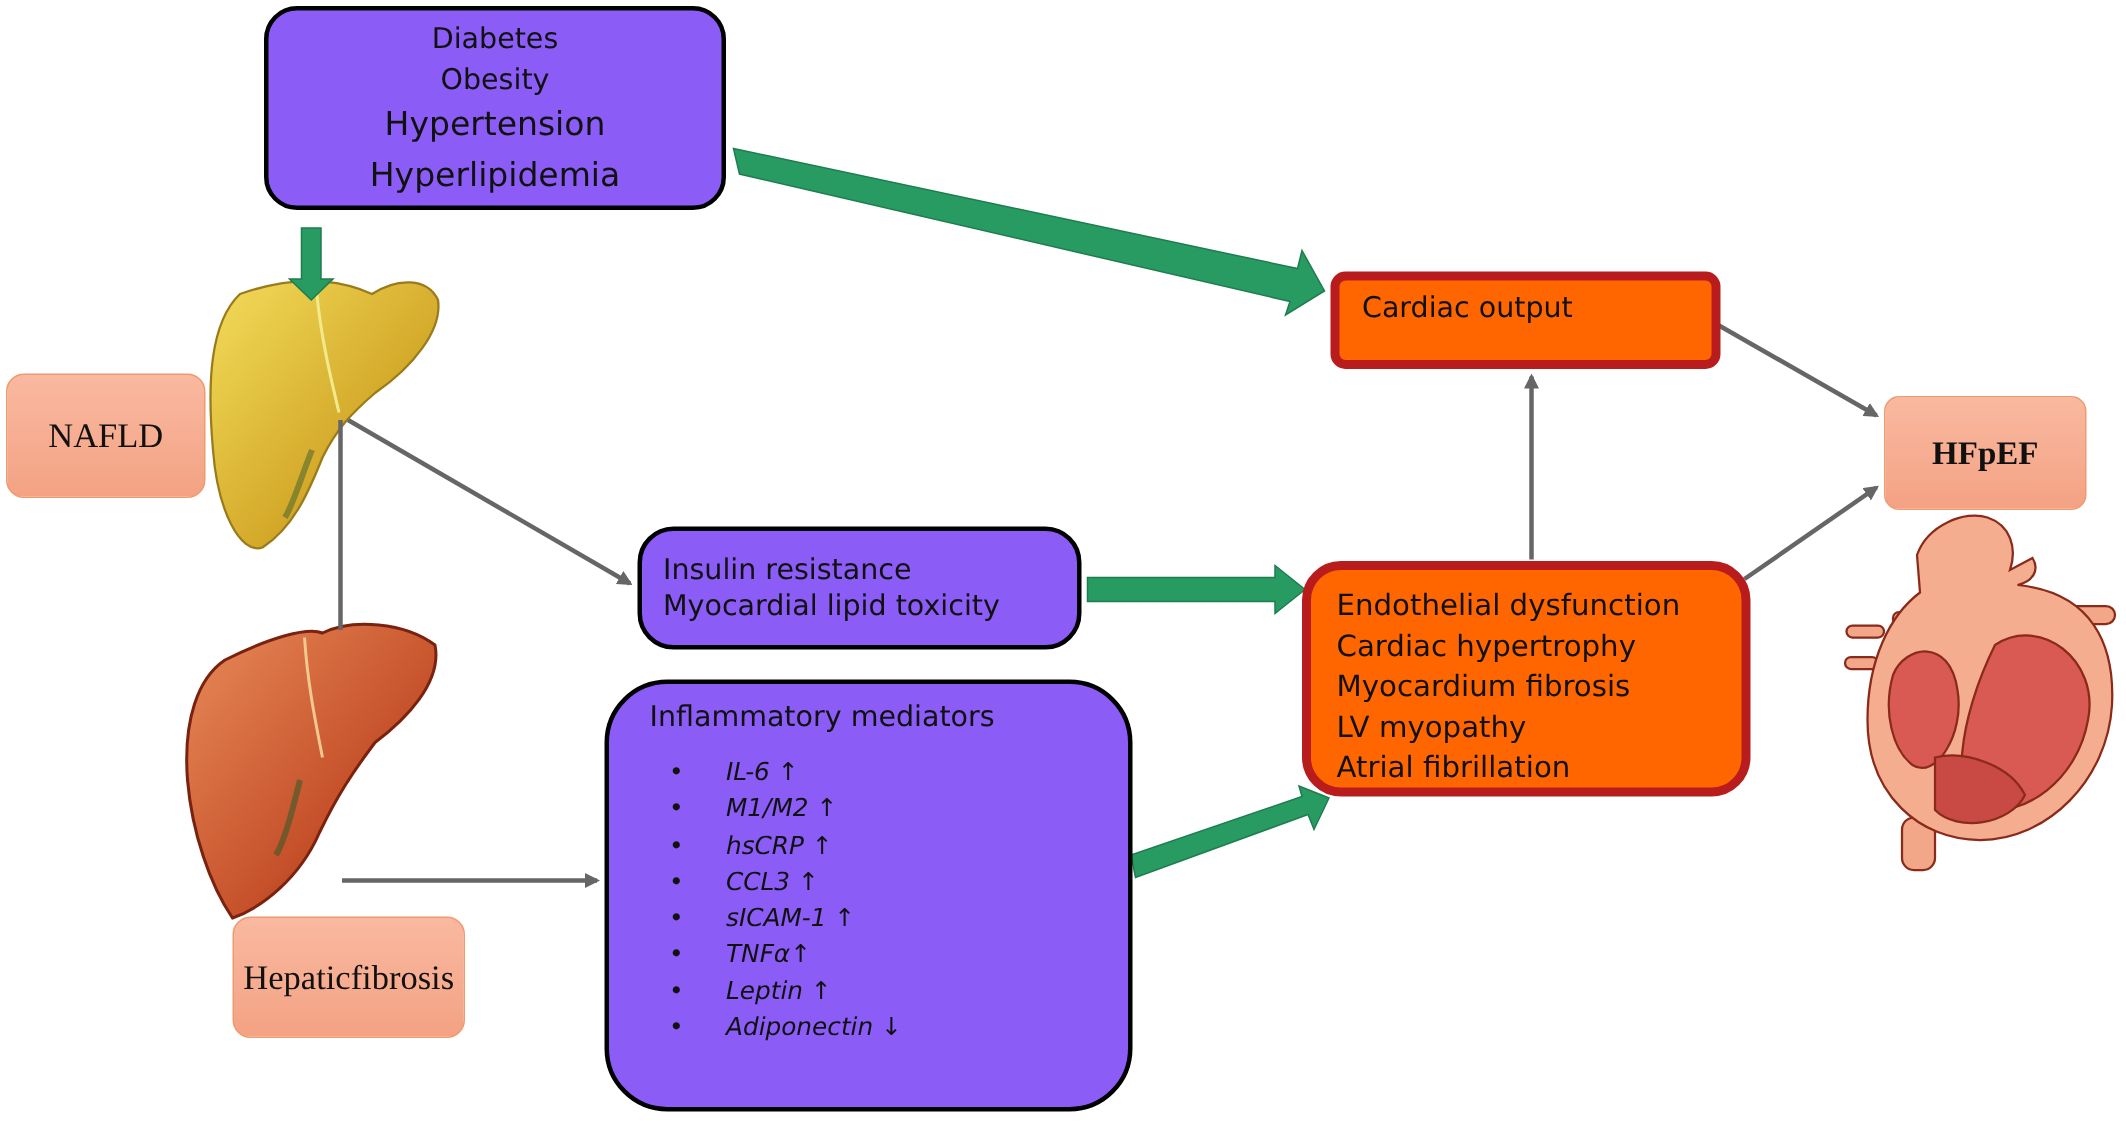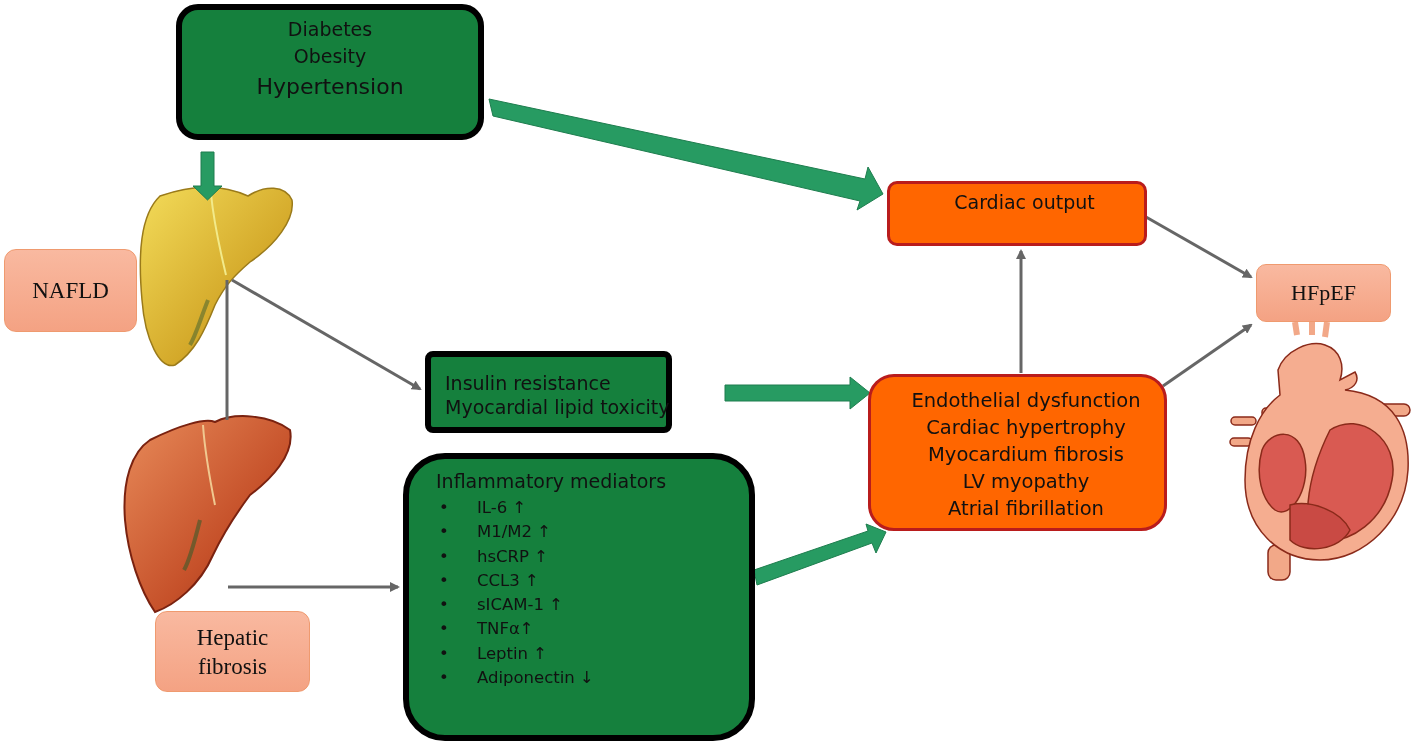--- a/index.html
+++ b/index.html
@@ -1,46 +1,46 @@
 <!DOCTYPE html>
 <html><head>
 <meta charset="utf-8">
 <style>
   html, body { margin: 0; padding: 0; background: #ffffff; }
   body { width: 1417px; height: 753px; position: relative; overflow: hidden;
          font-family: "DejaVu Sans", sans-serif; color: #111; }
   .box { position: absolute; box-sizing: border-box; }
-  .blue { background: #15803d; border: 6px solid #000000; }
-  .orange { background: #ff6600; border: 3px solid #b91c1c; text-align: center; }
+  .blue { background: #8b5cf6; border: 3px solid #000000; }
+  .orange { background: #ff6600; border: 6px solid #b91c1c; }
   .salmon { background: linear-gradient(#f9b9a0, #f4a283); border: 1.5px solid #ef9a6f;
             font-family: "Liberation Serif", serif; color: #111;
             display: flex; align-items: center; justify-content: center; text-align: center; }
   .line { display: block; white-space: nowrap; }
   #risk { left: 176px; top: 4px; width: 308px; height: 136px; border-radius: 22px;
           text-align: center; padding-top: 6px; }
   #risk .line { line-height: 27px; }
   #risk .s1 { font-size: 19px; }
   #risk .s2 { font-size: 22px; line-height: 34px; }
   #cardiac { left: 887px; top: 181px; width: 260px; height: 65px; border-radius: 10px;
              padding: 6px 0 0 15px; font-size: 19px; line-height: 24px; }
   #cardiac .line:first-child { margin-bottom: 4px; }
-  #insulin { left: 425px; top: 351px; width: 247px; height: 82px; border-radius: 8px;
+  #insulin { left: 425px; top: 351px; width: 296px; height: 82px; border-radius: 24px;
              padding: 14px 0 0 14px; font-size: 19px; line-height: 24px; }
   #endo { left: 868px; top: 374px; width: 299px; height: 157px; border-radius: 26px;
           padding: 10px 0 0 17px; font-size: 19.5px; line-height: 27px; }
   #inflam { left: 403px; top: 453px; width: 352px; height: 288px; border-radius: 42px;
             padding: 10px 0 0 28px; font-size: 18px; }
   #inflam .title { font-size: 19px; line-height: 25px; margin-left: -1px; }
-  #inflam ul { list-style: none; margin: 2px; padding: 0; }
+  #inflam ul { list-style: none; margin: 12px; padding: 0; font-style: italic; }
   #inflam li { line-height: 24.3px; font-size: 16.5px; position: relative; padding-left: 38px; }
   #inflam li::before { content: "•"; position: absolute; left: 0; }
   #nafld { left: 4px; top: 249px; width: 133px; height: 83px; border-radius: 12px; font-size: 23px; }
   #hepatic { left: 155px; top: 611px; width: 155px; height: 81px; border-radius: 12px;
-             font-size: 23px; line-height: 29px; flex-direction: column; }
-  #hfpef { left: 1256px; top: 264px; width: 135px; height: 58px; border-radius: 10px; font-size: 22px; }
+             font-size: 23px; line-height: 29px; flex-direction: row; }
+  #hfpef { left: 1256px; top: 264px; width: 135px; height: 76px; border-radius: 10px; font-size: 22px; font-weight: bold; }
   svg.overlay { position: absolute; left: 0; top: 0; }
 </style>
 </head>
 <body>
 
 <svg class="overlay" width="1417" height="753">
   <defs>
     <marker id="grayhead" markerWidth="10" markerHeight="10" refX="8" refY="5" orient="auto" markerUnits="userSpaceOnUse">
       <path d="M0,0 L10,5 L0,10 z" fill="#666"></path>
     </marker>
@@ -91,20 +91,21 @@
   <polygon points="201,152 214,152 214,186 222,186 207.5,200 193,186 201,186" fill="#279b62" stroke="#1e7d4e" stroke-width="1"></polygon>
   <polygon points="489,99 493,116 860,201 857,210 883,194 868,167 865,179" fill="#279b62" stroke="#1e7d4e" stroke-width="1"></polygon>
   <polygon points="725,385 850,385 850,377 870,393 850,409 850,401 725,401" fill="#279b62" stroke="#1e7d4e" stroke-width="1"></polygon>
   <polygon points="754,570 757,585 872,543 876,553 886,532 866,524 868,531" fill="#279b62" stroke="#1e7d4e" stroke-width="1"></polygon>
 </svg>
 
 <div id="risk" class="box blue">
   <span class="line s1">Diabetes</span>
   <span class="line s1">Obesity</span>
   <span class="line s2">Hypertension</span>
+  <span class="line s2">Hyperlipidemia</span>
 </div>
 
 <div id="nafld" class="box salmon">
   <span>NAFLD</span>
 </div>
 
 <div id="hepatic" class="box salmon">
   <span class="line">Hepatic</span>
   <span class="line">fibrosis</span>
 </div>

